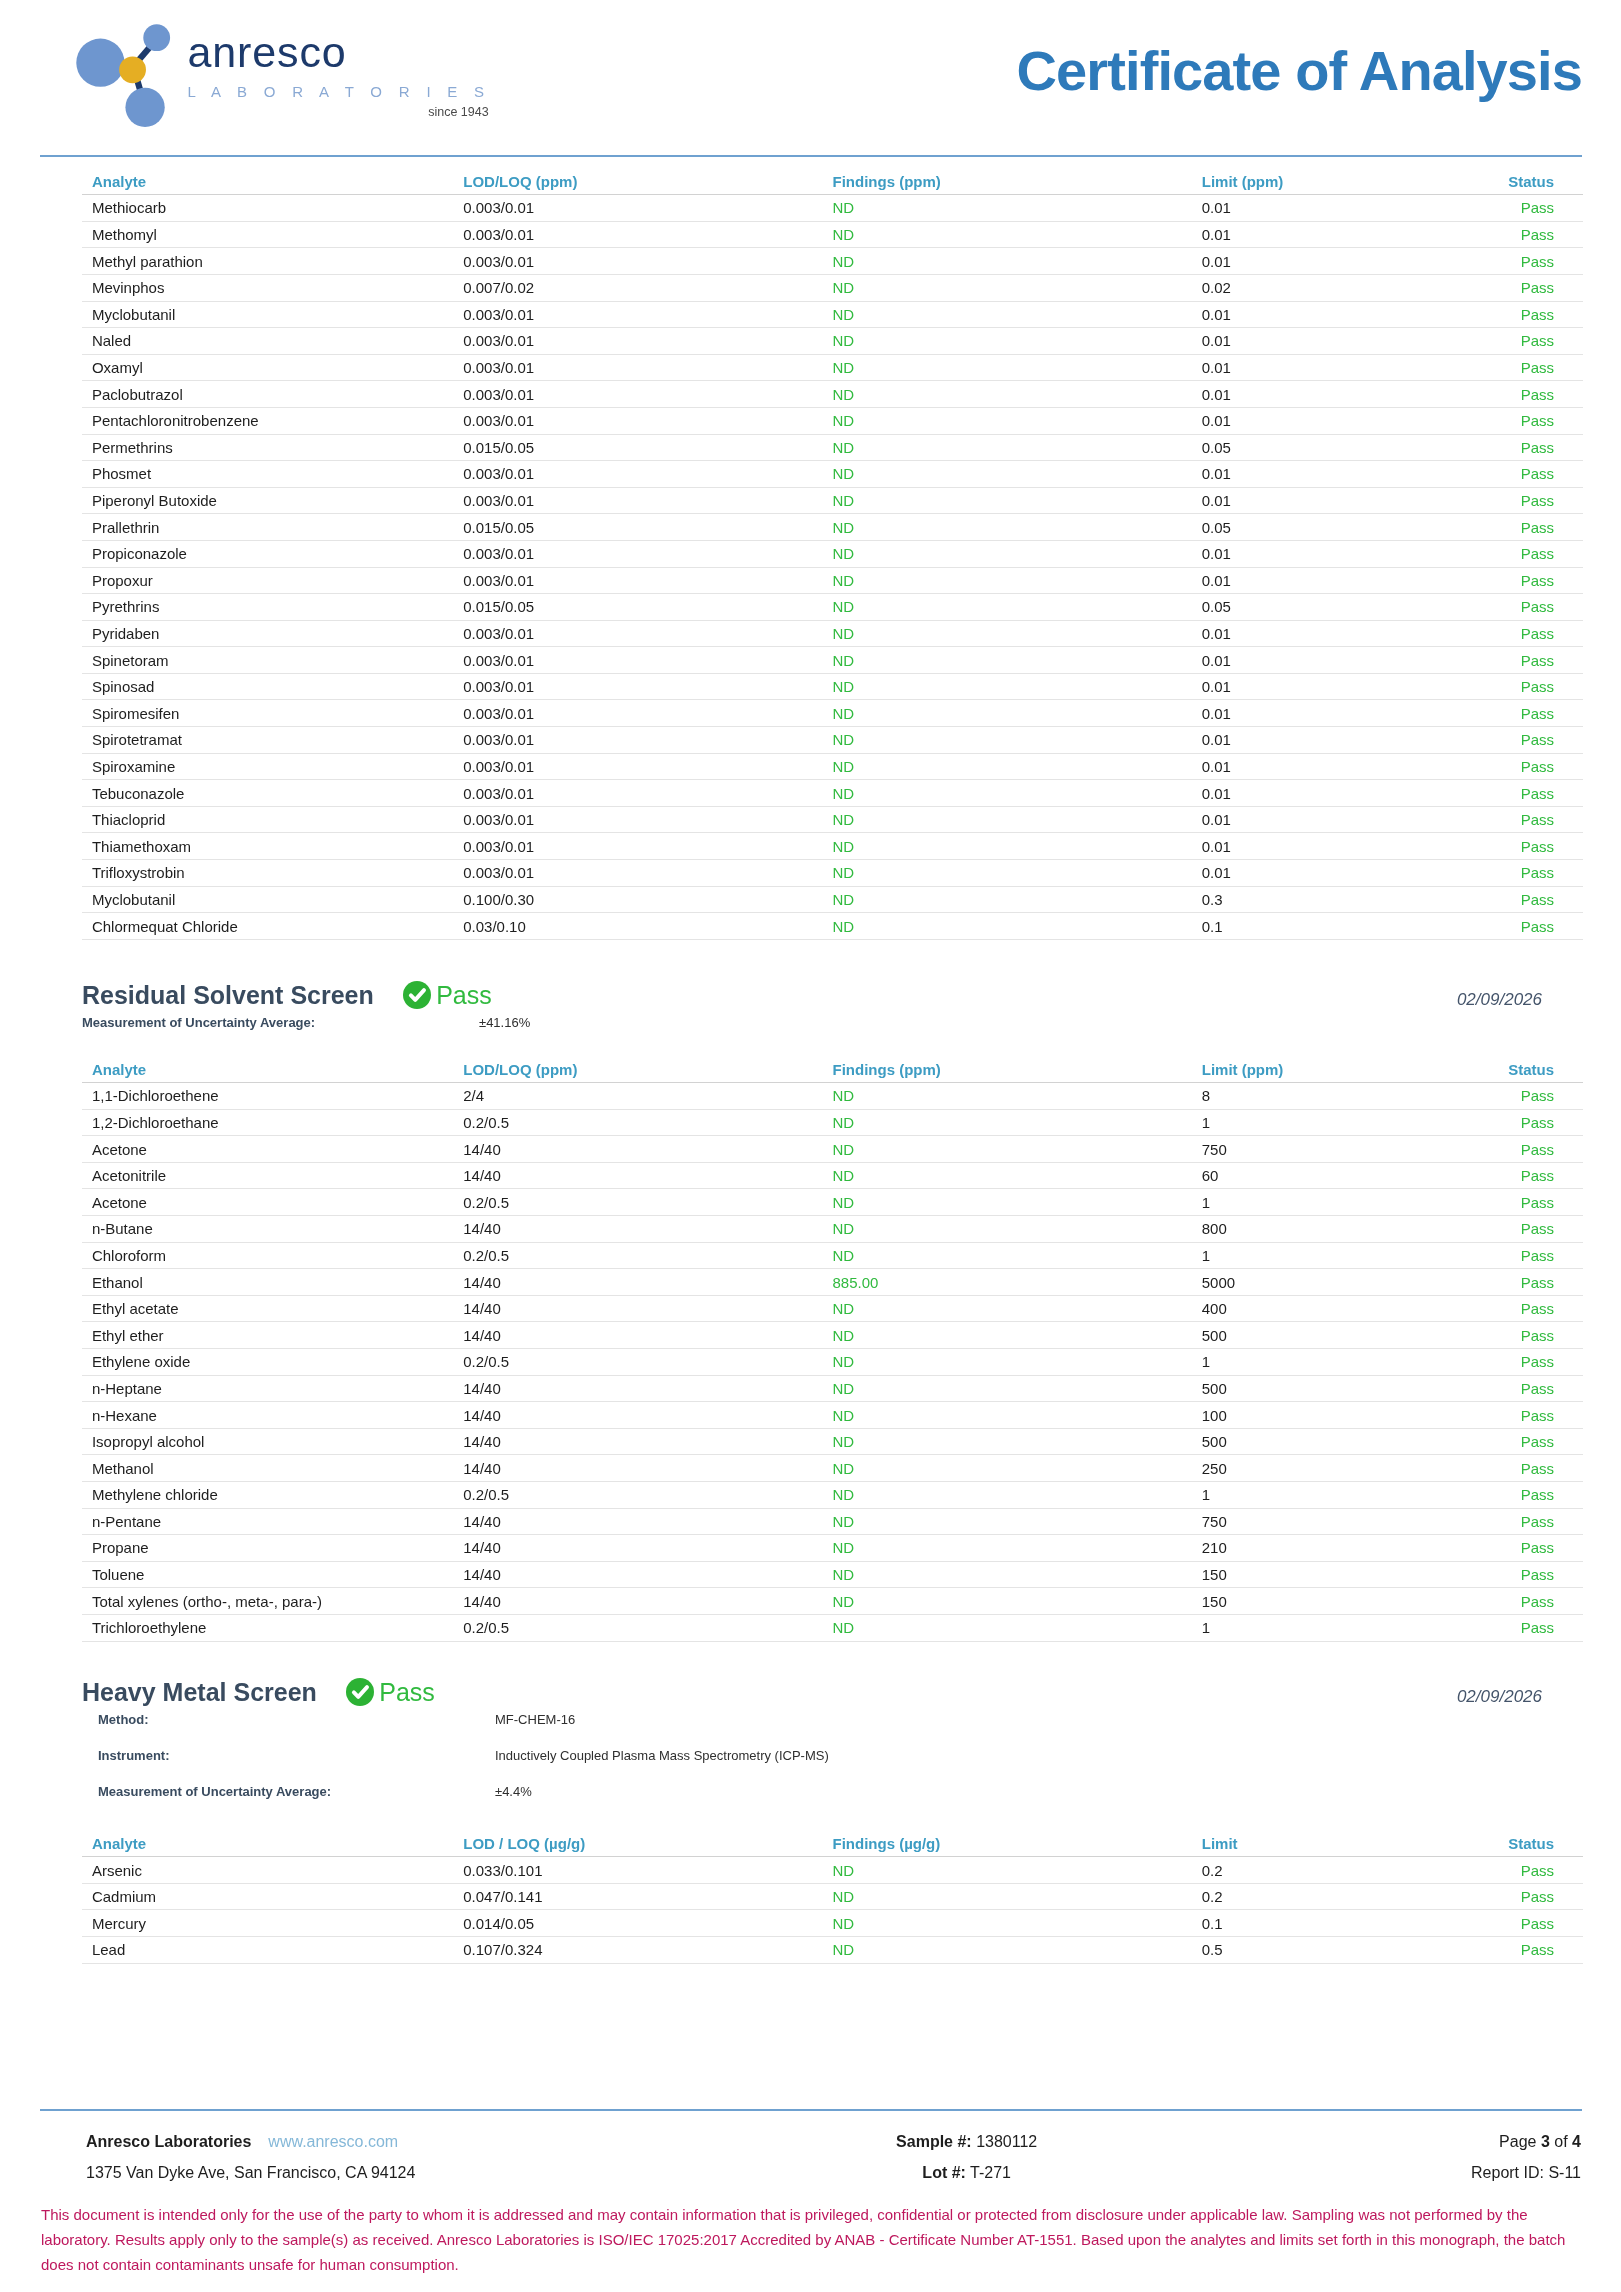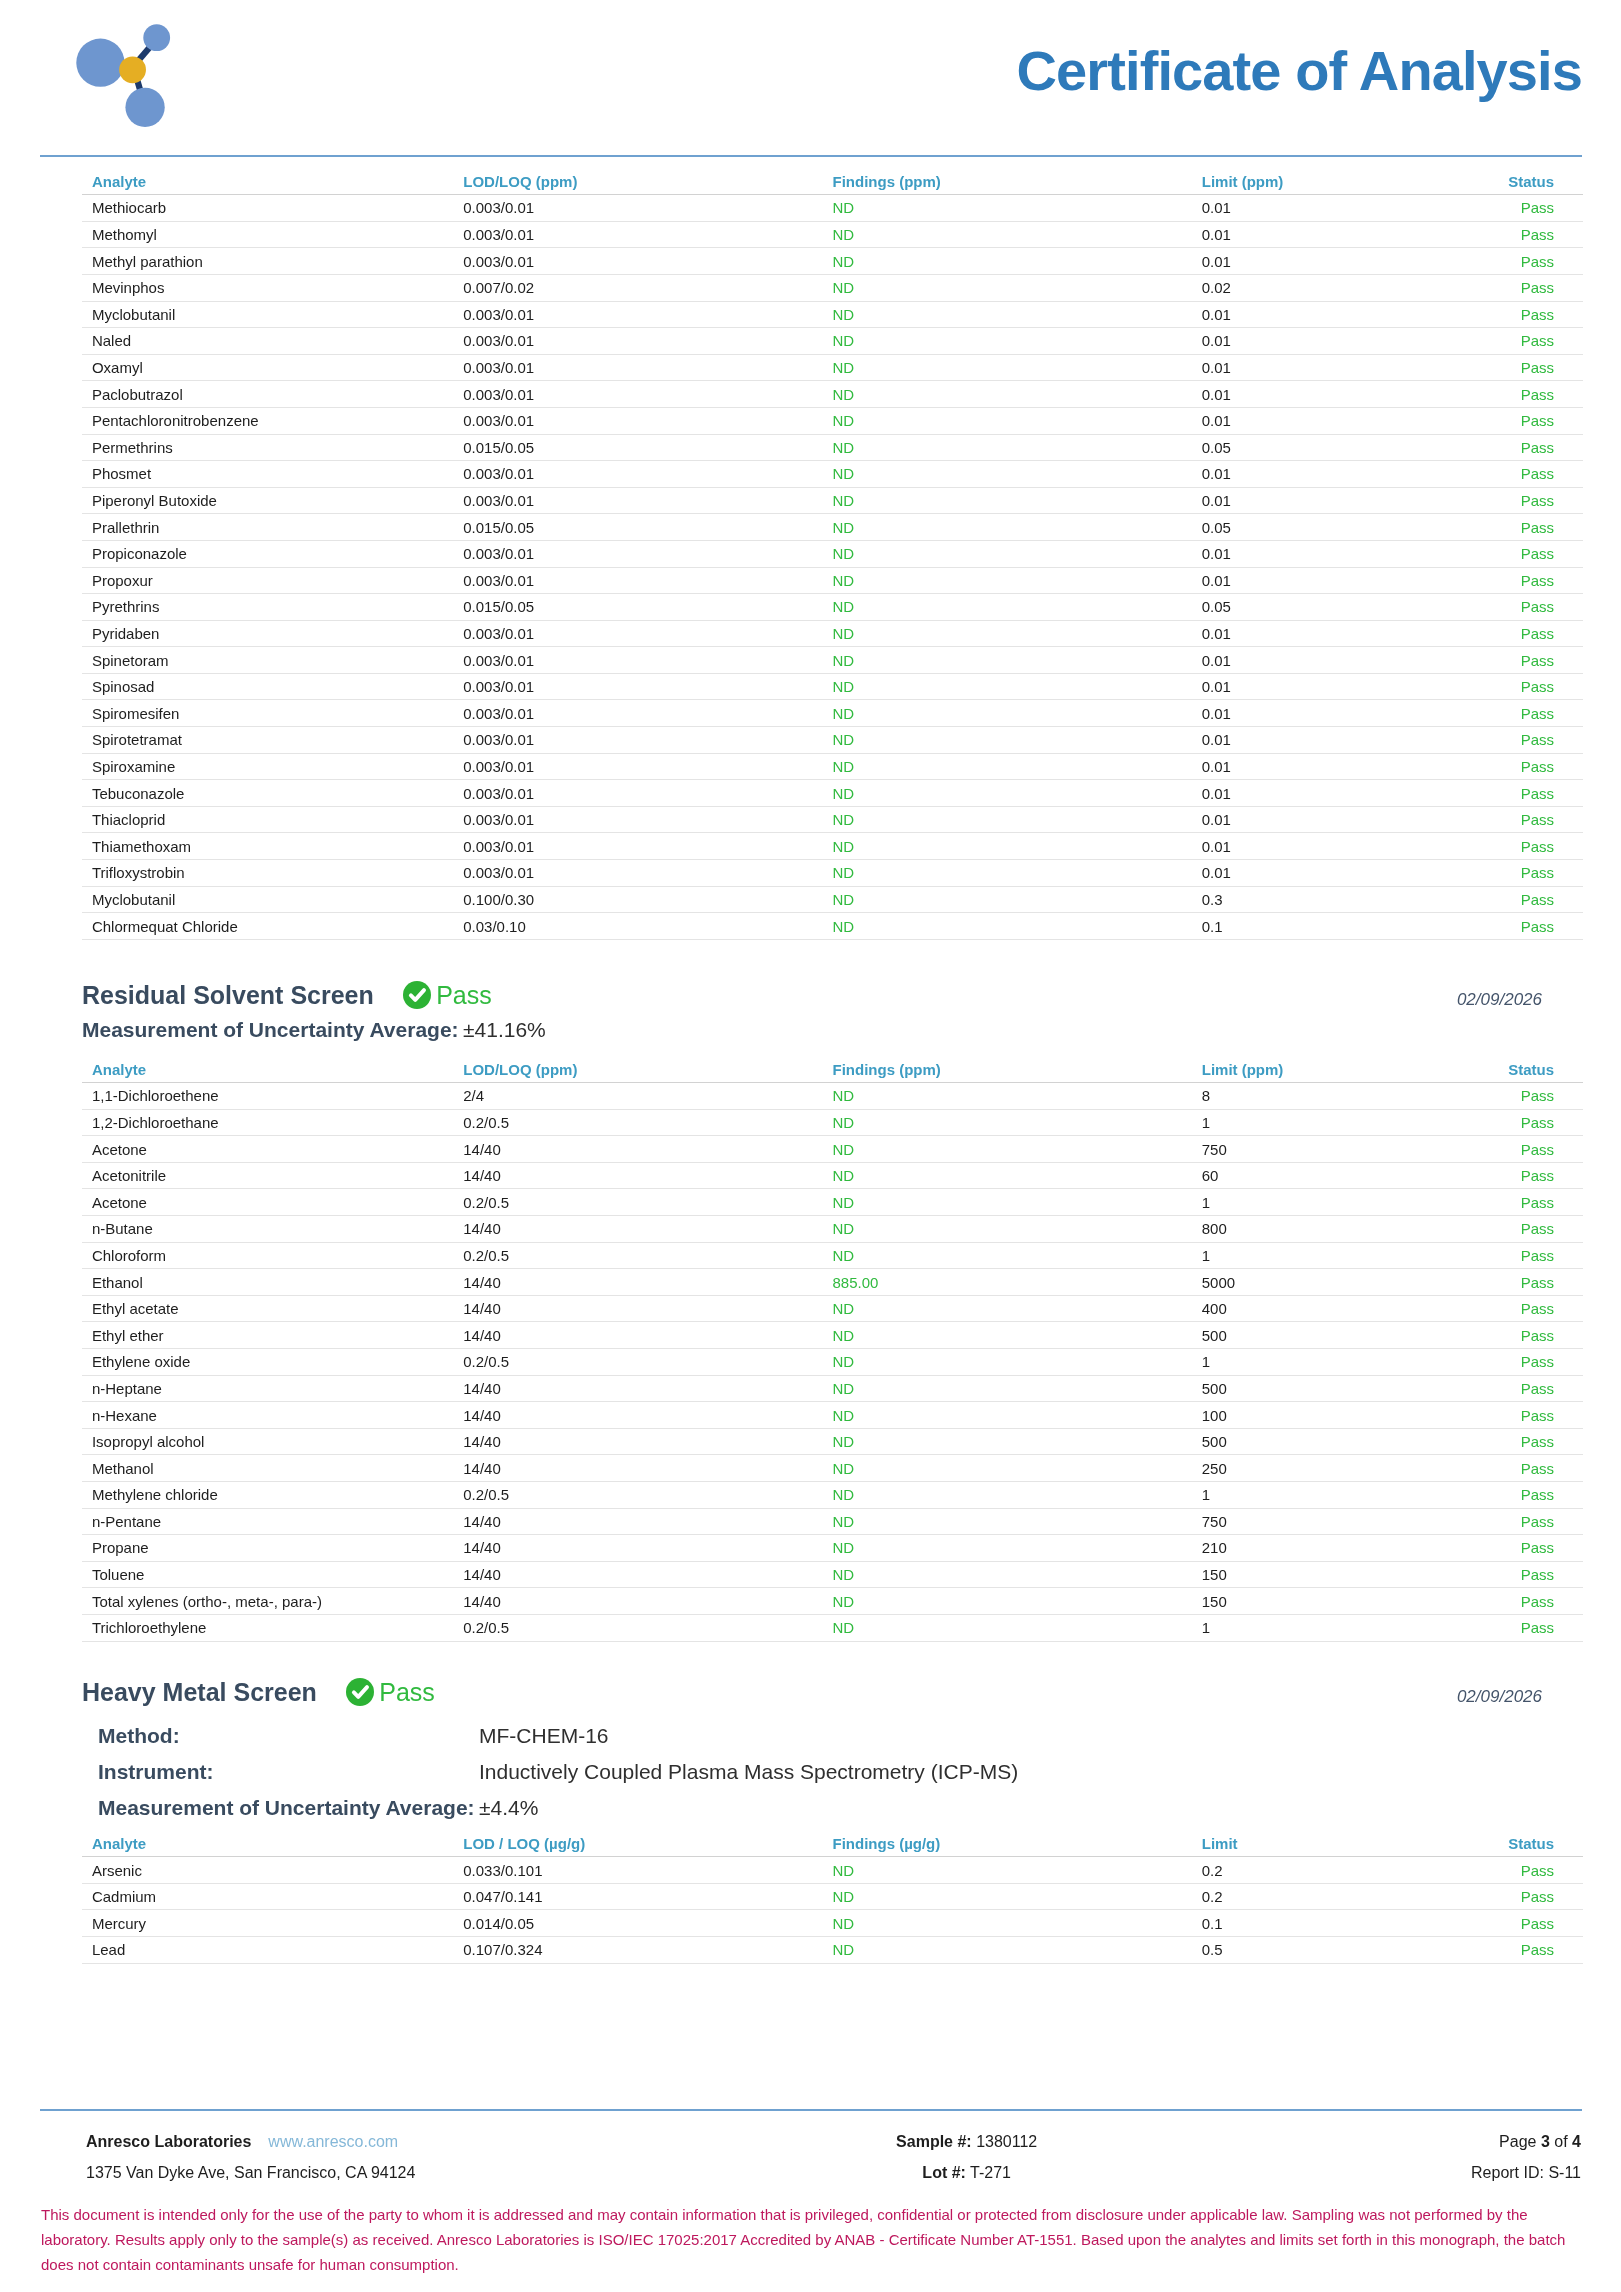--- a/index.html
+++ b/index.html
@@ -48,21 +48,21 @@
   .t-head .c{color:var(--blue-colhead);}
 
   .section-head{display:flex;align-items:flex-end;margin-top:32px;height:38px;}
   .sh2{margin-top:27px;}
   .section-head h2{font-size:25px;font-weight:bold;color:var(--heading-dark);letter-spacing:0;}
   .badge{display:flex;align-items:center;margin-left:29px;}
   .badge svg{width:28px;height:28px;display:block;}
   .badge .badge-label{font-size:25px;color:var(--green);margin-left:5.4px;}
   .section-date{margin-left:auto;margin-right:41px;font-size:17px;font-style:italic;color:var(--date-color);}
 
-  .kv{display:flex;align-items:flex-end;height:27px;margin-top:5.4px;font-size:21px;}
+  .kv{display:flex;align-items:flex-start;height:27px;margin-top:5.4px;font-size:13px;gap:16px;}
   .kv .k{width:381px;font-weight:bold;color:var(--heading-dark);flex:none;}
   .kv .v{color:#2f2f2f;}
   .kv-block .kv{height:36px;margin-top:0;}
   .kv-block{margin-top:5.4px;margin-left:16px;}
 
   .t2{margin-top:14.3px;}
   .t3{margin-top:10.7px;}
 
   
   .footer{position:absolute;left:0;right:0;bottom:0;}
@@ -84,20 +84,25 @@
     <div class="logo">
       <svg class="logo-mark" viewBox="0 0 118 122">
         <line x1="30" y1="52" x2="62" y2="58" stroke="#1d3a6b" stroke-width="8"></line>
         <line x1="64" y1="54" x2="88" y2="26" stroke="#1d3a6b" stroke-width="7"></line>
         <line x1="66" y1="62" x2="76" y2="96" stroke="#1d3a6b" stroke-width="7"></line>
         <circle cx="27" cy="50" r="27" fill="#6e96cf"></circle>
         <circle cx="90" cy="22" r="15" fill="#6e96cf"></circle>
         <circle cx="77" cy="100" r="22" fill="#6e96cf"></circle>
         <circle cx="63" cy="58" r="15" fill="#e5ae23"></circle>
       </svg>
+      <div class="logo-text">
+        <div class="brand">anresco</div>
+        <div class="brand-sub">L A B O R A T O R I E S</div>
+        <div class="brand-since">since 1943</div>
+      </div>
     </div>
     <div class="doc-title">Certificate of Analysis</div>
   </div>
   <div class="top-rule"></div>
 
   <div class="content">
 
     <div class="table t1">
       <div class="t-head">
         <span class="c a">Analyte</span>

